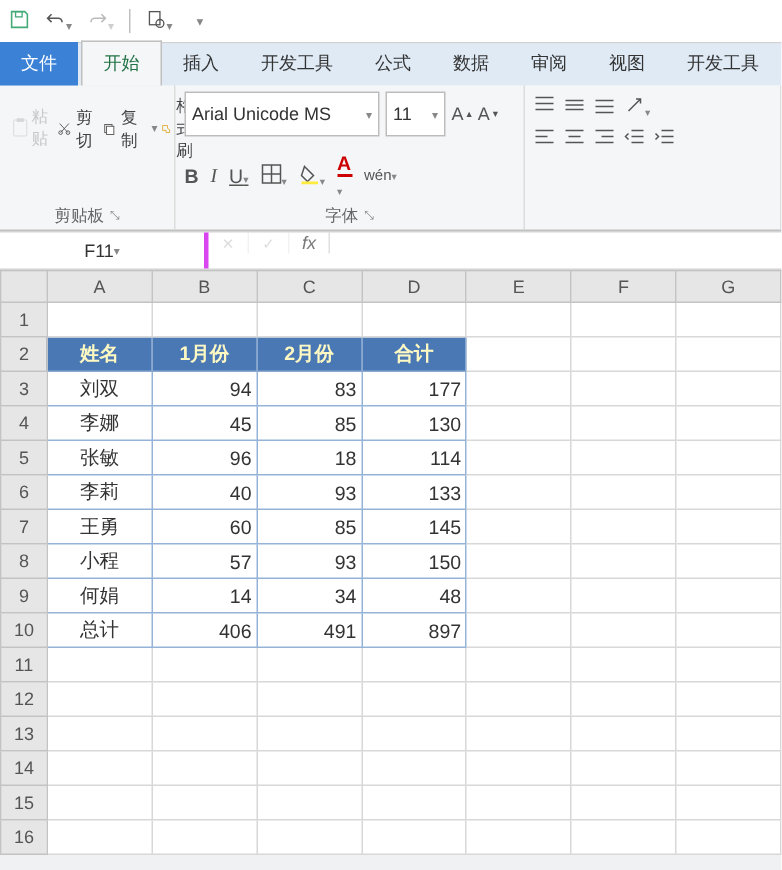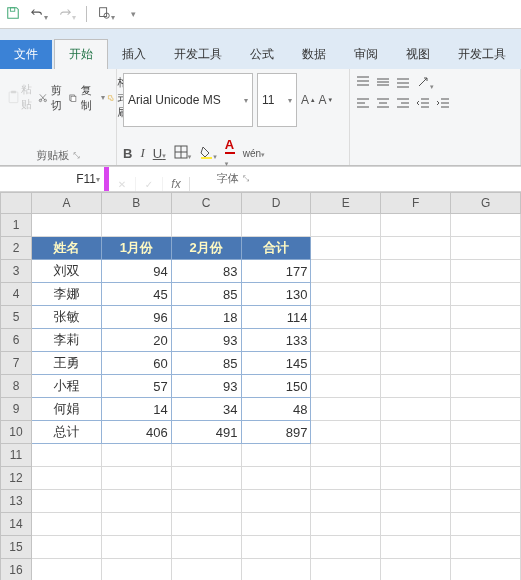--- a/index.html
+++ b/index.html
@@ -3,53 +3,53 @@
 <meta charset="utf-8">
 <style>
 html,body{margin:0;padding:0;font-family:"Microsoft YaHei",Arial,sans-serif;font-size:12px;background:#fff;color:#333;overflow:hidden}
 .container{width:521px;height:580px;position:relative;background:#f0f1f2}
 
 .qat{height:28px;background:#fff;display:flex;align-items:center;padding:0 6px;gap:10px;border-bottom:1px solid #d0d0d0}
 .qat svg{width:14px;height:14px;fill:#555}
 .qat .sep{width:1px;height:16px;background:#c0c0c0}
 .qdrop{font-size:8px;color:#888}
 
-.tabs{height:40px;background:linear-gradient(#dfeaf5,#dfeaf5);display:flex;align-items:flex-end}
+.tabs{height:28px;background:linear-gradient(#dfeaf5,#dfeaf5);display:flex;align-items:flex-end}
 .tab{padding:6px 14px;color:#333;cursor:pointer}
 .tab.file{background:#3b82d6;color:#fff;margin-right:2px}
 .tab.active{background:#f5f6f7;border-top:1px solid #c0c0c0;border-left:1px solid #c0c0c0;border-right:1px solid #c0c0c0;color:#217346}
 
 .ribbon{height:96px;background:#f5f6f7;border-bottom:1px solid #c0c0c0;display:flex}
 .rgroup{border-right:1px solid #dcdcdc;padding:4px 6px 0 6px;display:flex;flex-direction:column;justify-content:space-between}
 .rgroup .lbl{text-align:center;font-size:11px;color:#666;padding:2px 0;display:flex;justify-content:center;align-items:center;gap:4px}
 .rgroup .lbl .corner{font-size:8px;color:#888}
 .clip{display:flex;gap:2px}
 .clipL{display:flex;flex-direction:row;align-items:center;justify-content:center;width:30px;opacity:.5}
 .clipL svg{width:22px;height:22px}
 .clipR{display:flex;flex-direction:row;gap:2px;padding-top:2px}
 .micro{display:flex;align-items:center;gap:3px;font-size:11px;color:#444}
 .micro svg{width:14px;height:14px}
 .fontgrp{width:220px}
 .frow1{display:flex;gap:4px;align-items:center;margin-bottom:4px}
-.sel{border:1px solid #bcbcbc;background:#fff;height:20px;display:flex;align-items:center;padding:16px 4px;font-size:12px;justify-content:space-between}
+.sel{border:1px solid #bcbcbc;background:#fff;height:20px;display:flex;align-items:center;padding:4px 4px;font-size:12px;justify-content:space-between}
 .fname{width:120px}
 .fsize{width:30px}
 .fA{display:flex;gap:2px;align-items:center;color:#555}
 .fA sup,.fA sub{font-size:7px}
 .frow2{display:flex;gap:8px;align-items:center;color:#555;font-size:13px;padding-top:6px}
 .frow2 .b{font-weight:bold}.frow2 .i{font-style:italic;font-family:serif}.frow2 .u{text-decoration:underline}
 .cblock{width:10px;height:10px;display:inline-block}
 .align{display:flex;flex-direction:column;gap:4px;padding-top:2px}
 .align .arow{display:flex;gap:6px}
 .align svg{width:14px;height:14px;fill:#555;stroke:#555}
 
 .fbar{height:24px;background:#fff;border-top:1px solid #d4d4d4;border-bottom:1px solid #d4d4d4;display:flex;align-items:stretch}
-.namebox{width:96px;border-right:5px solid #d946ef;display:flex;align-items:center;padding:0 4px;justify-content:flex-end}
+.namebox{width:96px;border-right:3px solid #d946ef;display:flex;align-items:center;padding:0 20px;justify-content:center}
 .namebox .dd{color:#888;font-size:8px}
-.fxwrap{display:flex;align-items:flex-end}
+.fxwrap{display:flex;align-items:flex-start}
 .fx{width:26px;text-align:center;color:#aaa;font-style:italic;border-right:1px solid #e0e0e0}
 .fx.x::before{content:"✕";font-style:normal;font-size:10px}
 .fx.v::before{content:"✓";font-style:normal;font-size:10px}
 .fx.f{color:#777}
 
 .gridwrap{position:relative;background:#fff}
 table.grid{border-collapse:collapse;table-layout:fixed}
 .colhdr th{background:#e6e6e6;border:1px solid #c3c3c3;font-weight:normal;color:#555;height:18px;font-size:12px;text-align:center}
 .colhdr th.rh{width:28px;background:#e6e6e6}
 .colhdr th.col{width:63px}
@@ -281,21 +281,21 @@
             <td class="cell dr">96</td>
             <td class="cell dr">18</td>
             <td class="cell dr">114</td>
             <td class="cell"></td>
             <td class="cell"></td>
             <td class="cell"></td>
           </tr>
           <tr>
             <td class="rowhdr">6</td>
             <td class="cell dn">李莉</td>
-            <td class="cell dr">20</td>
+            <td class="cell dr">40</td>
             <td class="cell dr">93</td>
             <td class="cell dr">133</td>
             <td class="cell"></td>
             <td class="cell"></td>
             <td class="cell"></td>
           </tr>
           <tr>
             <td class="rowhdr">7</td>
             <td class="cell dn">王勇</td>
             <td class="cell dr">60</td>

